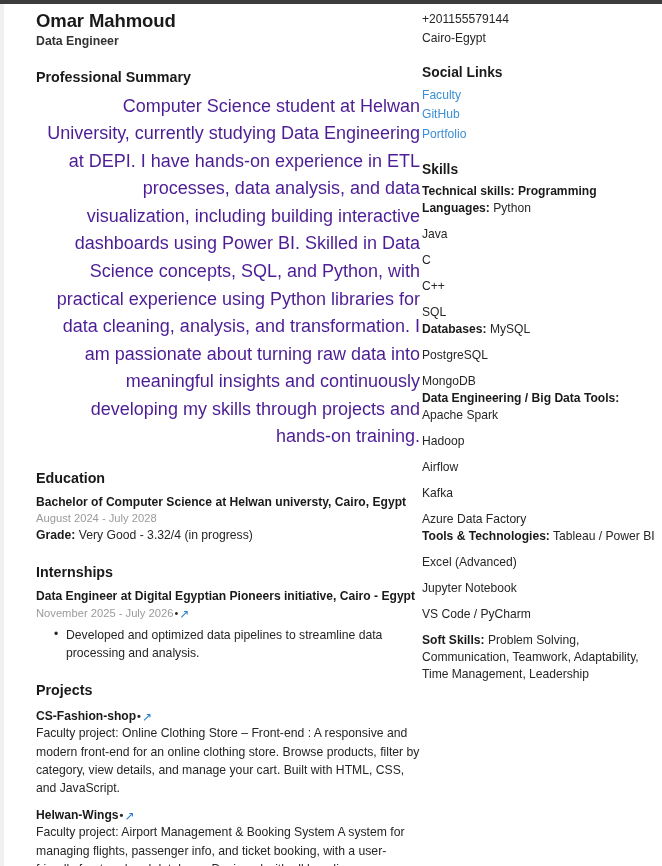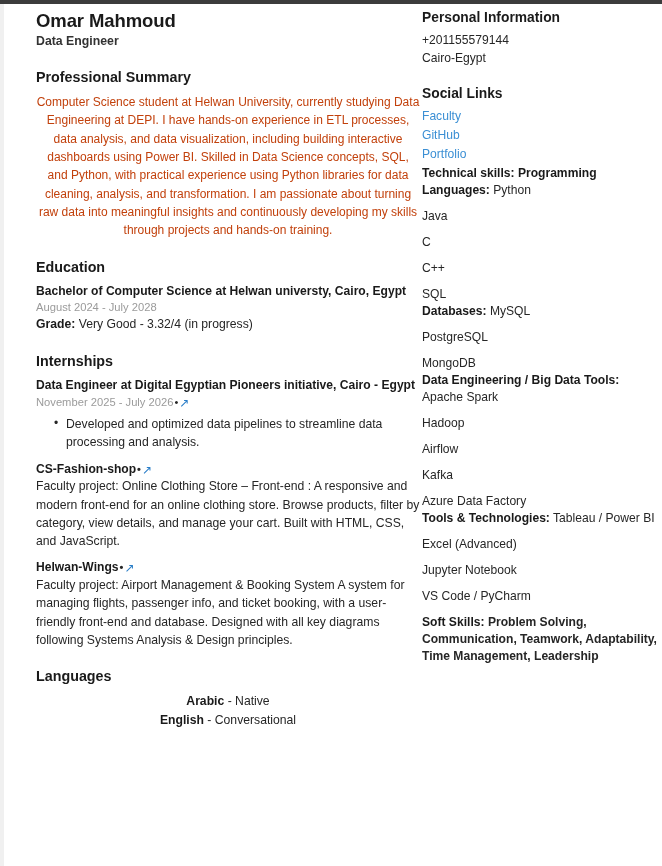--- a/index.html
+++ b/index.html
@@ -77,25 +77,25 @@
     margin: 19px 0 7px 0;
     line-height: 1.2;
   }
   .col-side h2.sec {
     font-size: 13.8px;
     margin: 18px 0 4px 0;
   }
   .col-side h2.sec.first { margin-top: 0; }
 
   p.body {
-    font-size: 12px;
+    font-size: 18px;
     line-height: 1.53;
-    color: #c2410c;
-    margin: 0;
-    text-align: center;
+    color: #4c1d95;
+    margin: 0;
+    text-align: right;
   }
 
   .entry { margin-top: 0; }
   .entry-title {
     font-size: 12.1px;
     font-weight: bold;
     color: #1a1a1a;
     line-height: 1.38;
     margin: 0;
   }
@@ -200,21 +200,20 @@
     font-size: 12.1px;
     line-height: 1.4;
     color: #262626;
     margin: 9px 0 0 0;
   }
   .soft {
     font-size: 12.1px;
     line-height: 1.42;
     color: #262626;
     margin: 9px 0 0 0;
-    font-weight: bold;
   }
   .soft b { color: #1a1a1a; }
 </style>
 </head>
 <body>
 
 <div class="top-bar"></div>
 <div class="left-strip"></div>
 
 <div class="page">
@@ -243,20 +242,21 @@
     <div class="entry">
       <div class="entry-title">Data Engineer at Digital Egyptian Pioneers initiative, Cairo - Egypt</div>
       <div class="entry-date">
         <span>November 2025 - July 2026</span><span class="meta-dot">•</span><a class="ext-link" href="#">↗</a>
       </div>
       <ul class="bullets">
         <li>Developed and optimized data pipelines to streamline data processing and analysis.</li>
       </ul>
     </div>
 
+    <h2 class="sec">Projects</h2>
 
 
     <div class="proj">
       <div class="proj-name">
         <span>CS-Fashion-shop</span><span class="meta-dot">•</span><a class="ext-link" href="#">↗</a>
       </div>
       <div class="proj-desc">Faculty project: Online Clothing Store – Front-end : A responsive and modern front-end for an online clothing store. Browse products, filter by category, view details, and manage your cart. Built with HTML, CSS, and JavaScript.</div>
     </div>
 
     <div class="proj">
@@ -273,29 +273,29 @@
     </div>
     <div class="lang-line">
       <b>English</b>
       <span>- Conversational</span>
     </div>
 
   </div>
 
   <div class="col-side">
 
-    <h2 class="sec first">Personal Information</h2>
     <div class="side-line">+201155579144</div>
     <div class="side-line">Cairo-Egypt</div>
 
     <h2 class="sec">Social Links</h2>
     <a class="side-link" href="#">Faculty</a>
     <a class="side-link" href="#">GitHub</a>
     <a class="side-link" href="#">Portfolio</a>
 
+    <h2 class="sec">Skills</h2>
 
     <div class="skill-group">
       <b>Technical skills: Programming Languages:</b>
       <span>Python</span>
     </div>
     <div class="skill-item">Java</div>
     <div class="skill-item">C</div>
     <div class="skill-item">C++</div>
     <div class="skill-item">SQL</div>
 

